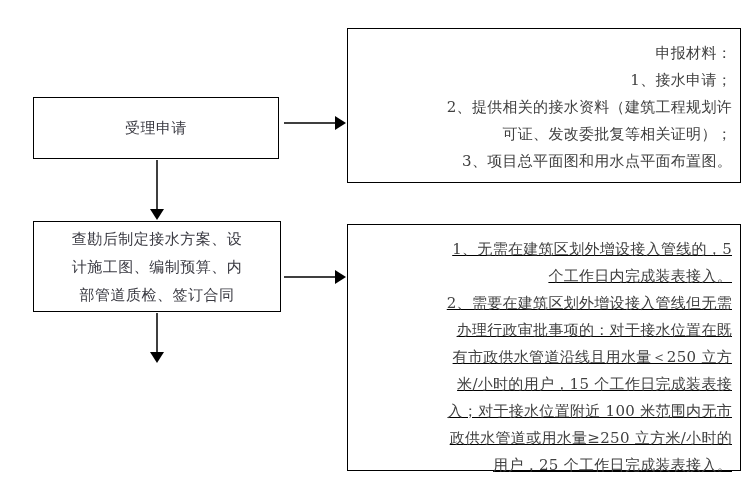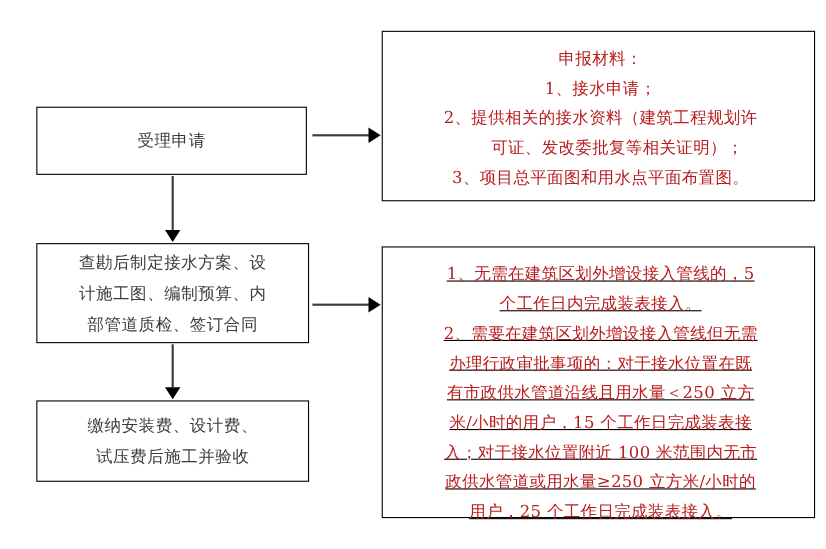--- a/index.html
+++ b/index.html
@@ -48,24 +48,24 @@
     position: absolute;
     box-sizing: border-box;
     border: 1px solid #000000;
     background: #ffffff;
     padding: 11px 8px 6px 12px;
   }
   .note .note-text {
     display: block;
     font-size: 15px;
     line-height: 27px;
-    color: #b91c1c;
+    color: #404040;
     letter-spacing: 0.3px;
     white-space: pre-line;
-    text-align: center;
+    text-align: right;
   }
   #note-materials { left: 347px; top: 28px;  width: 394px; height: 155px; }
   #note-timing    { left: 347px; top: 224px; width: 394px; height: 247px; text-decoration: underline; }
 
   
   .conn { position: absolute; }
 
   .conn-h .line {
     position: absolute;
     left: 0;
@@ -119,24 +119,20 @@
   <div class="node" id="node-plan">
     <span class="node-text">查勘后制定接水方案、设
 计施工图、编制预算、内
 部管道质检、签订合同</span>
   </div>
 
   <div class="node" id="node-accept">
     <span class="node-text">受理申请</span>
   </div>
 
-  <div class="node" id="node-pay">
-    <span class="node-text">缴纳安装费、设计费、
-试压费后施工并验收</span>
-  </div>
 
   <div class="note" id="note-materials">
     <span class="note-text">申报材料：
 1、接水申请；
 2、提供相关的接水资料（建筑工程规划许
 　　可证、发改委批复等相关证明）；
 3、项目总平面图和用水点平面布置图。</span>
   </div>
 
   <div class="note" id="note-timing">

